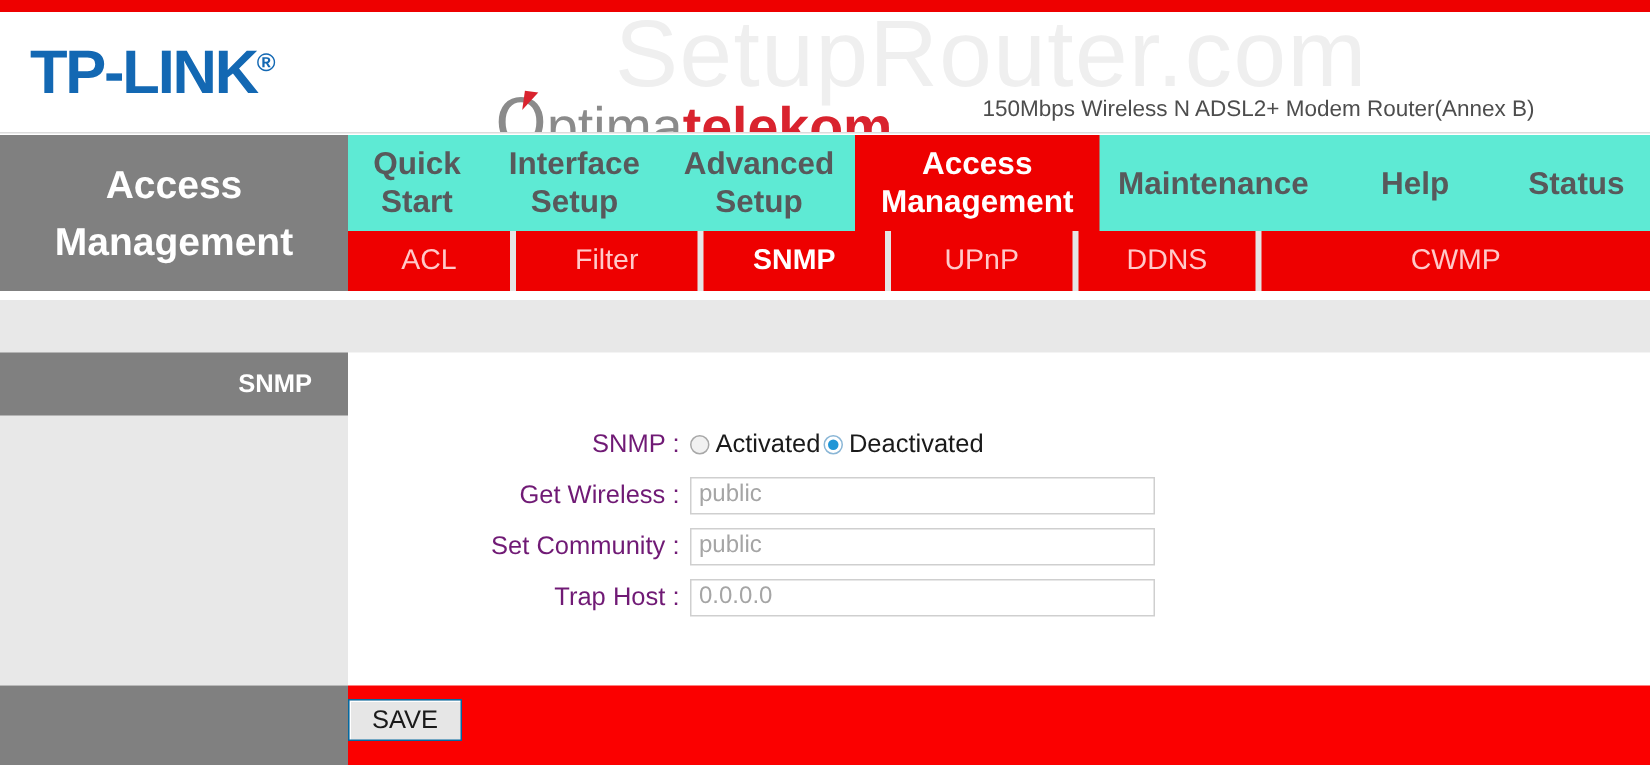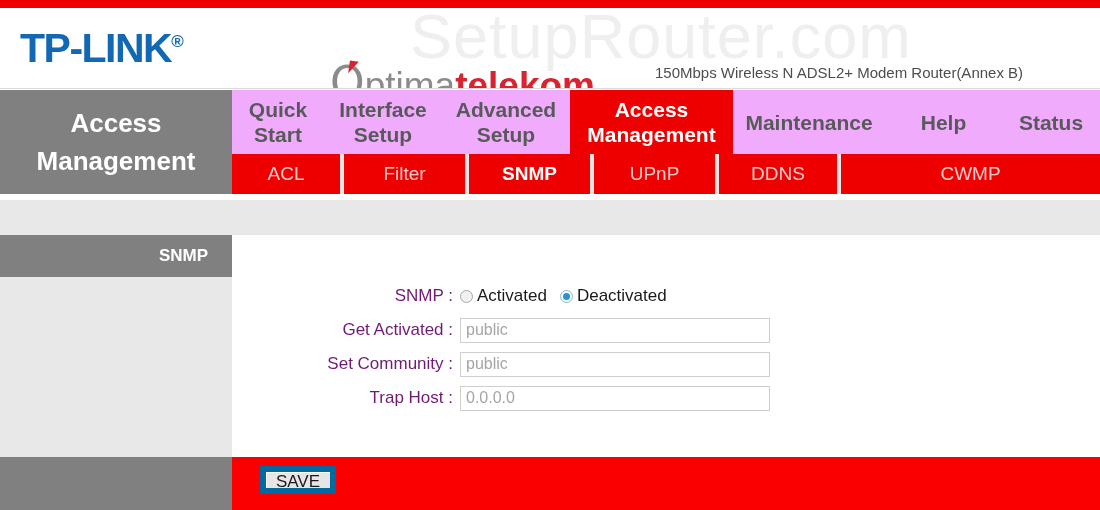--- a/index.html
+++ b/index.html
@@ -144,21 +144,21 @@
     position: absolute;
     left: 232px; top: 0;
     width: 868px;
     height: 104px;
   }
   .main-tabs {
     position: absolute;
     left: 0; top: 0;
     width: 868px;
     height: 64px;
-    background: #f0abfc;
+    background: #5eead4;
     display: flex;
     align-items: stretch;
   }
   .main-tab {
     display: flex;
     align-items: center;
     justify-content: center;
     text-align: center;
     font-size: 21px;
     font-weight: bold;
@@ -262,21 +262,21 @@
     text-align: right;
     padding-right: 7px;
     font-size: 17px;
     color: #701a75;
     white-space: nowrap;
     box-sizing: border-box;
   }
   .radio-group {
     display: flex;
     align-items: flex-start;
-    gap: 13px;
+    gap: 2px;
     font-size: 17px;
     color: #1a1a1a;
   }
   .radio-item {
     display: flex;
     align-items: center;
     gap: 4px;
     white-space: nowrap;
   }
   .radio {
@@ -336,29 +336,28 @@
     height: 53px;
     background: #fb0000;
   }
   .save-button {
     position: absolute;
     left: 232px;
     top: 9px;
     width: 76px;
     height: 28px;
     background: #e6e6e6;
-    border: 6px solid #0369a1;
+    border: 1px solid #0369a1;
     box-shadow: inset 1px 1px 0 #ffffff;
     font-family: "Liberation Sans", sans-serif;
     font-size: 17px;
     color: #1a1a1a;
     cursor: pointer;
     box-sizing: border-box;
     padding: 0;
-    margin-left: 28px;
   }
 </style>
 </head>
 <body>
 
 <div id="page">
 
   <div class="top-strip"></div>
 
   <div class="header">
@@ -419,21 +418,21 @@
               <span>Activated</span>
             </div>
             <div class="radio-item">
               <span class="radio checked"></span>
               <span>Deactivated</span>
             </div>
           </div>
         </div>
 
         <div class="form-row">
-          <div class="form-label">Get Activated :</div>
+          <div class="form-label">Get Wireless :</div>
           <input class="text-input" type="text" value="public" style="">
         </div>
 
         <div class="form-row">
           <div class="form-label">Set Community :</div>
           <input class="text-input" type="text" value="public" style="">
         </div>
 
         <div class="form-row">
           <div class="form-label">Trap Host :</div>

